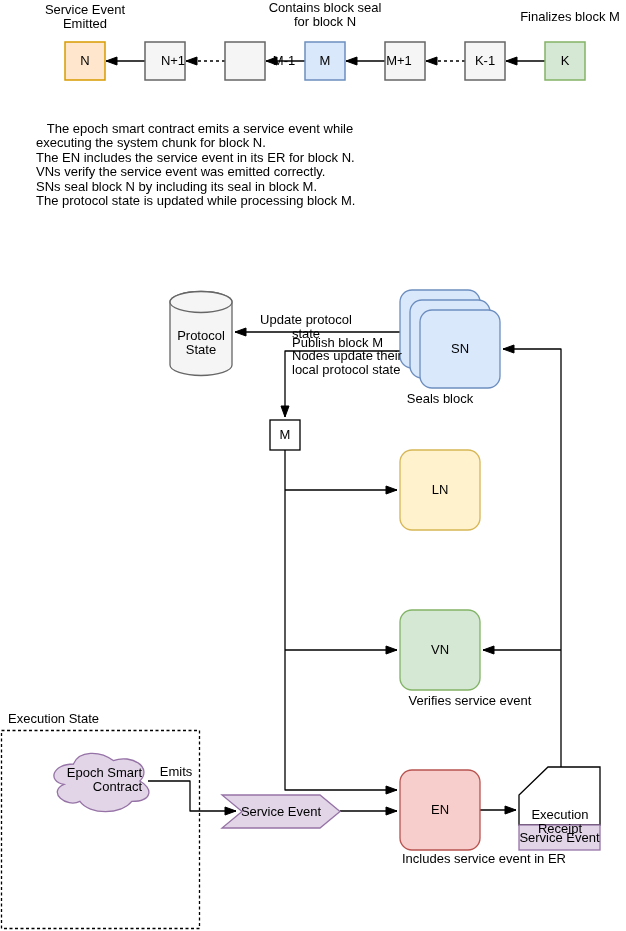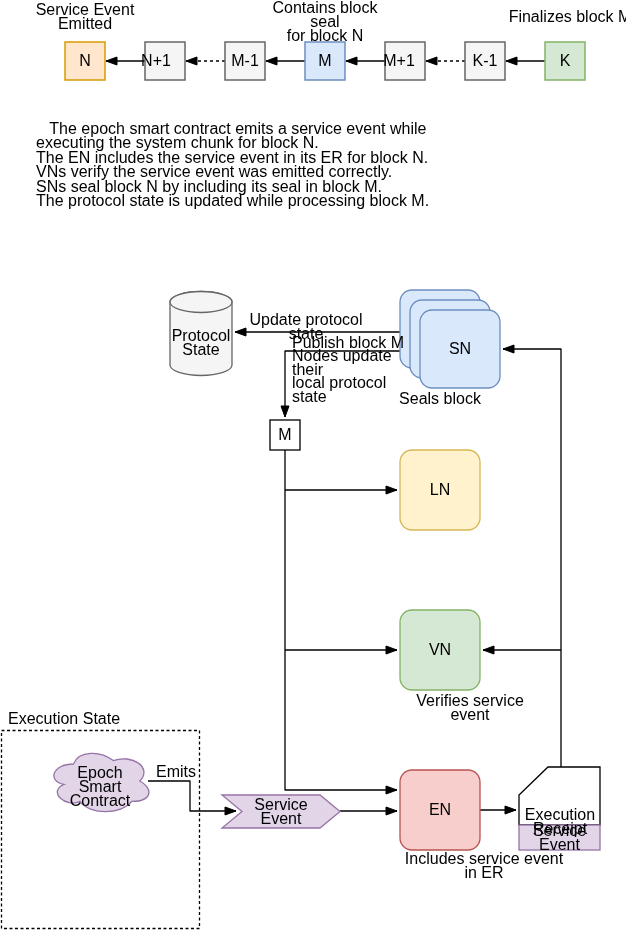--- a/index.html
+++ b/index.html
@@ -1,19 +1,19 @@
 <!DOCTYPE html>
 <html><head>
 <meta charset="utf-8">
 <style>
   html,body{margin:0;padding:0;background:#ffffff;}
   .canvas{position:relative;width:626px;height:931px;background:#fff;
           font-family:"Liberation Sans",sans-serif;overflow:hidden;}
   .canvas svg{position:absolute;left:0;top:0;}
-  .lbl{position:absolute;font-size:16px;line-height:14px;color:#000;white-space:pre-line;}
+  .lbl{position:absolute;font-size:13px;line-height:14px;color:#000;white-space:pre-line;}
   .c{text-align:center;}
   .f{display:flex;align-items:center;justify-content:center;text-align:center;}
   .para{white-space:pre-wrap;line-height:14.4px;}
   .small-lines{line-height:13.4px;}
 </style>
 </head>
 <body>
 
 <div class="canvas">
 
@@ -88,22 +88,22 @@
     <rect x="519" y="825" width="81" height="25" stroke-width="1.3" fill="#E1D5E7" stroke="#9673A6"></rect>
   </svg>
 
   <div class="lbl c" style="left:35px;top:3px;width:100px;">Service Event
 Emitted</div>
   <div class="lbl c" style="left:260px;top:1px;width:130px;">Contains block seal
 for block N</div>
   <div class="lbl c" style="left:505px;top:10px;width:130px;">Finalizes block M</div>
 
   <div class="lbl f" style="left:65px;top:42px;width:40px;height:38px;">N</div>
-  <div class="lbl f" style="left:136px;top:42px;width:40px;height:38px;">N+1</div>
-  <div class="lbl f" style="left:225px;top:42px;width:40px;height:38px;">M-1</div>
+  <div class="lbl f" style="left:153px;top:42px;width:40px;height:38px;">N+1</div>
+  <div class="lbl f" style="left:225px;top:42px;width:40px;height:38px;padding-left:39px;">M-1</div>
   <div class="lbl f" style="left:305px;top:42px;width:40px;height:38px;">M</div>
   <div class="lbl f" style="left:385px;top:42px;width:28px;height:38px;">M+1</div>
   <div class="lbl f" style="left:465px;top:42px;width:40px;height:38px;border-radius:11px;">K-1</div>
   <div class="lbl f" style="left:545px;top:42px;width:40px;height:38px;">K</div>
 
   <div class="lbl para" style="left:36px;top:122px;width:400px;">   The epoch smart contract emits a service event while
 executing the system chunk for block N.
 The EN includes the service event in its ER for block N.
 VNs verify the service event was emitted correctly.
 SNs seal block N by including its seal in block M.
@@ -119,21 +119,21 @@
   <div class="lbl c" style="left:390px;top:392px;width:100px;">Seals block</div>
   <div class="lbl f" style="left:270px;top:420px;width:30px;height:30px;">M</div>
 
   <div class="lbl f" style="left:400px;top:450px;width:80px;height:80px;">LN</div>
   <div class="lbl f" style="left:400px;top:610px;width:80px;height:80px;">VN</div>
   <div class="lbl c" style="left:395px;top:694px;width:150px;">Verifies service event</div>
   <div class="lbl f" style="left:400px;top:770px;width:80px;height:80px;">EN</div>
   <div class="lbl c" style="left:400px;top:852px;width:168px;">Includes service event in ER</div>
 
   <div class="lbl" style="left:8px;top:712px;width:120px;">Execution State</div>
-  <div class="lbl c" style="left:58px;top:766px;width:84px;">Epoch Smart
+  <div class="lbl c" style="left:58px;top:766px;width:84px;text-align:right;">Epoch Smart
 Contract</div>
   <div class="lbl c" style="left:155px;top:765px;width:42px;">Emits</div>
   <div class="lbl f" style="left:232px;top:795px;width:98px;height:33px;">Service Event</div>
   <div class="lbl c" style="left:521px;top:772px;width:78px;margin-top:36px;">Execution
 Receipt</div>
   <div class="lbl f" style="left:519px;top:825px;width:81px;height:25px;">Service Event</div>
 
 </div>
 
 </body></html>

